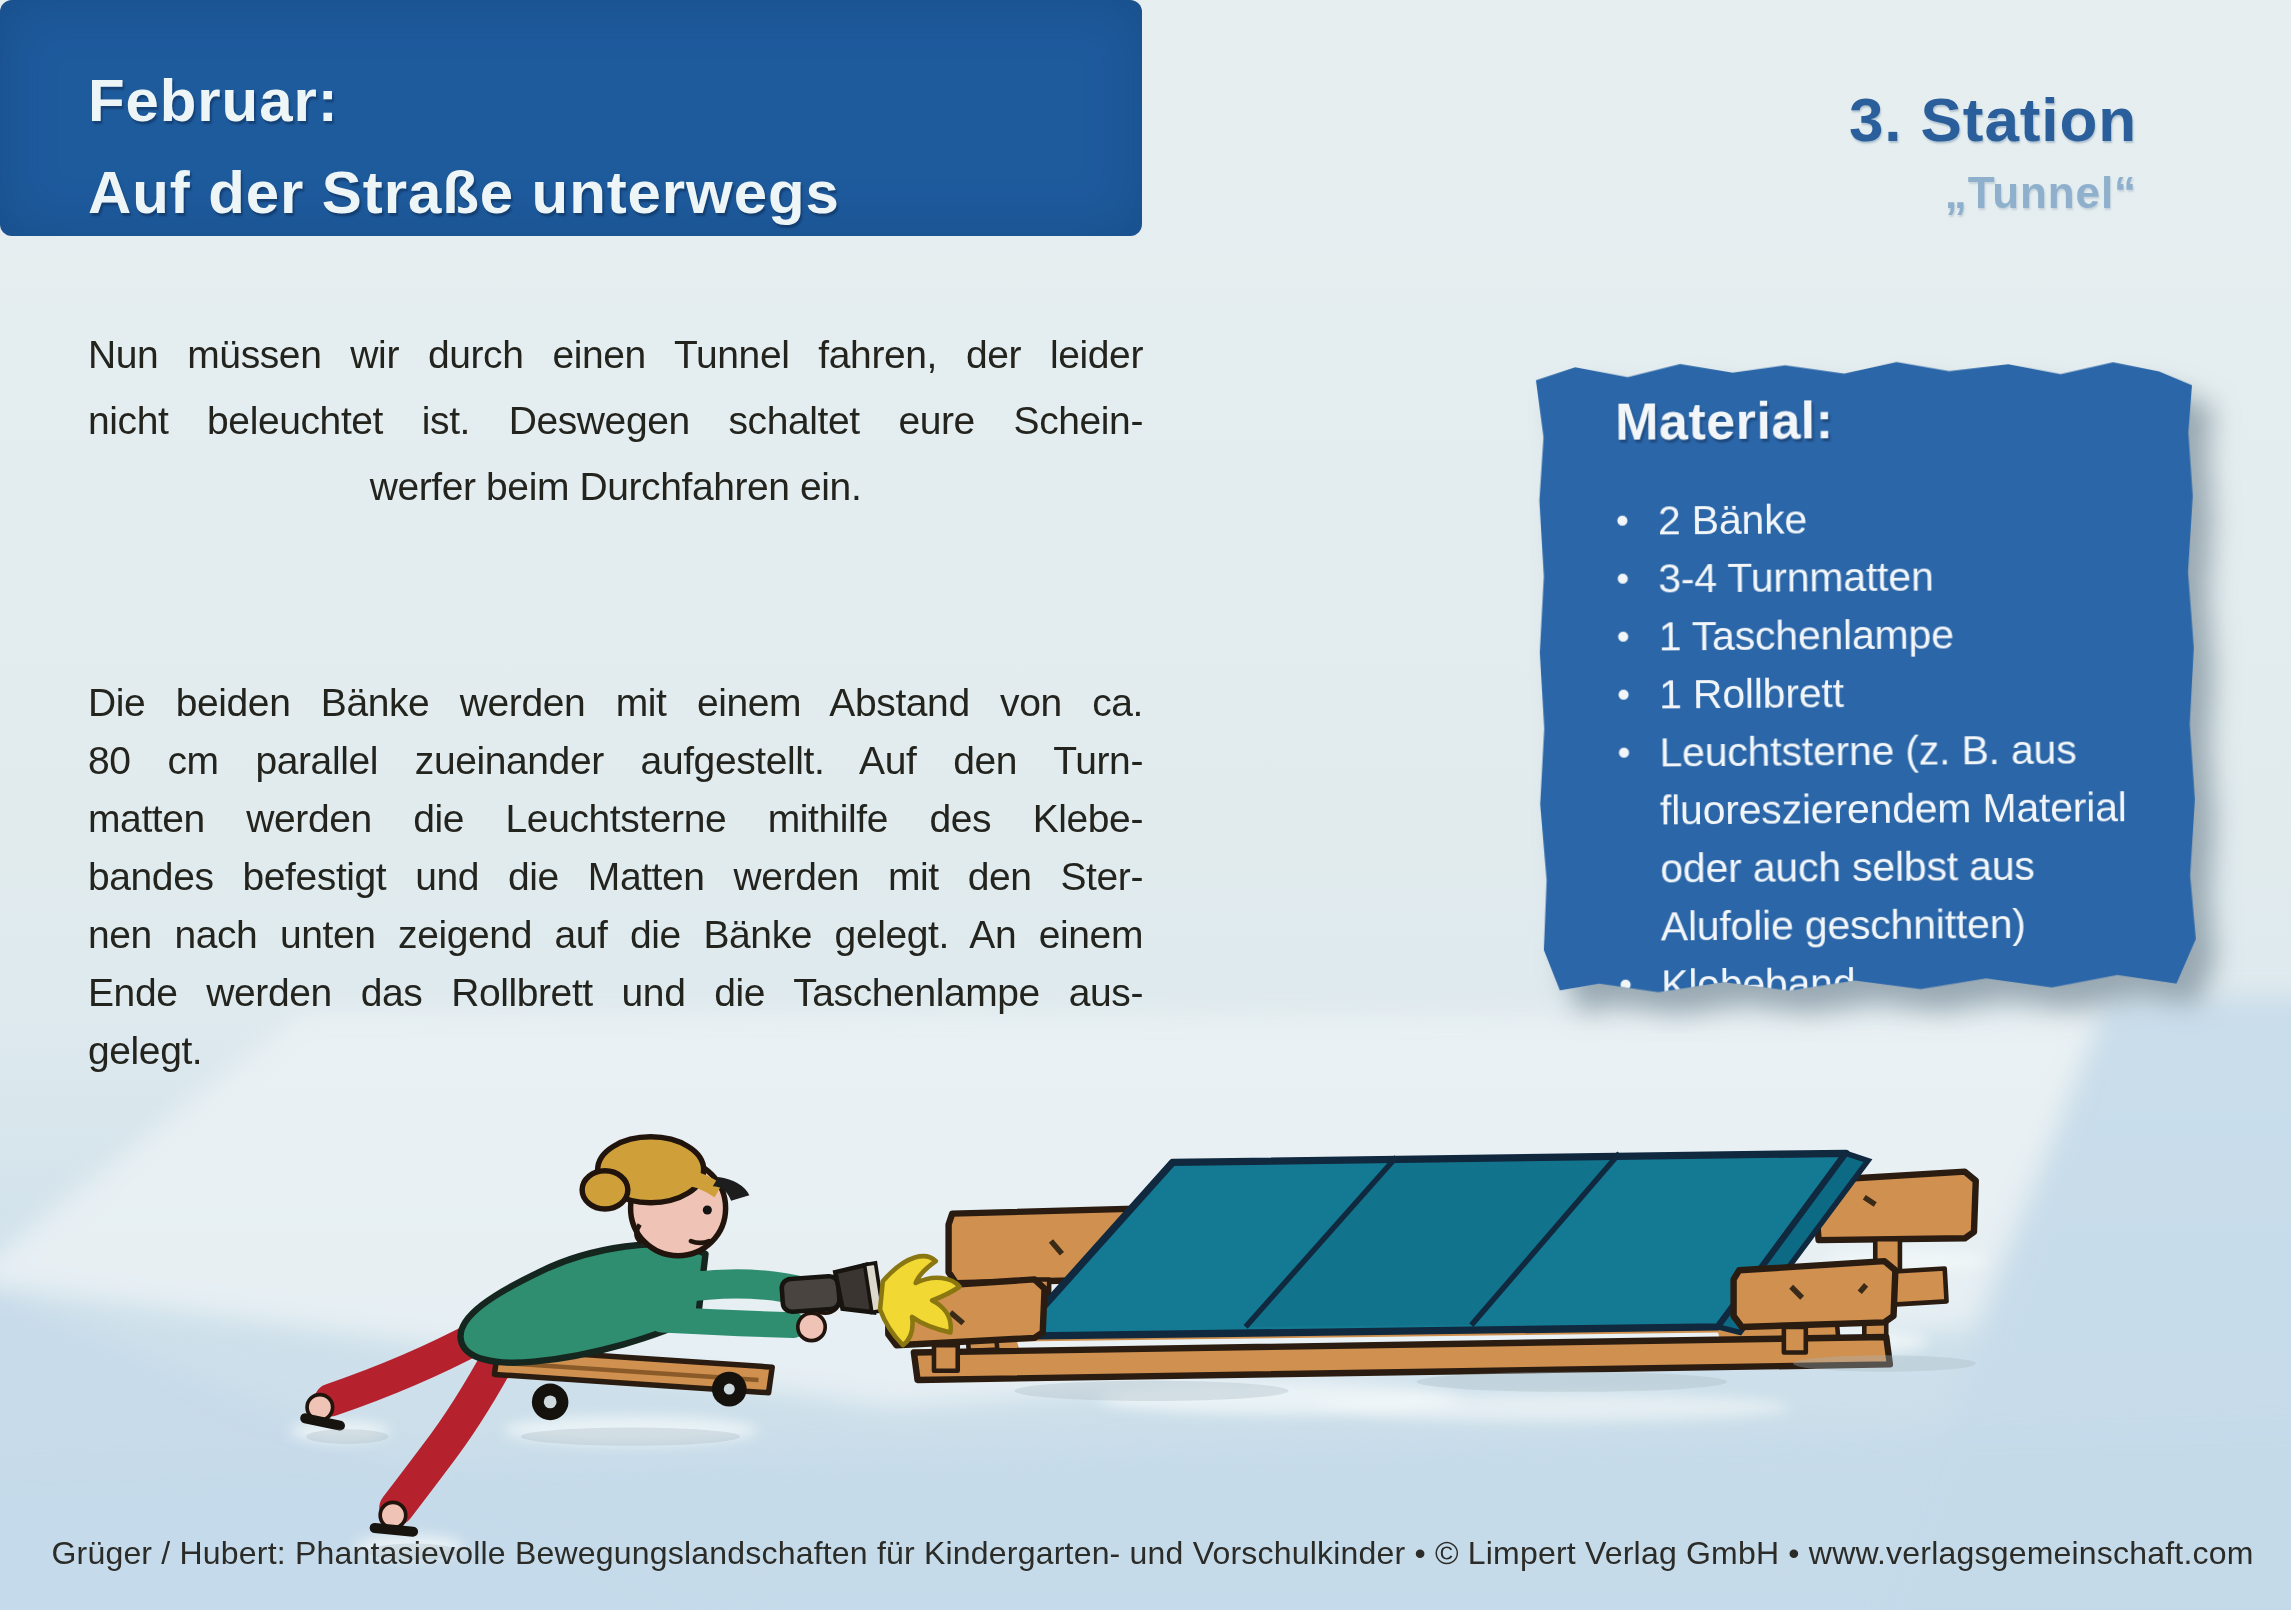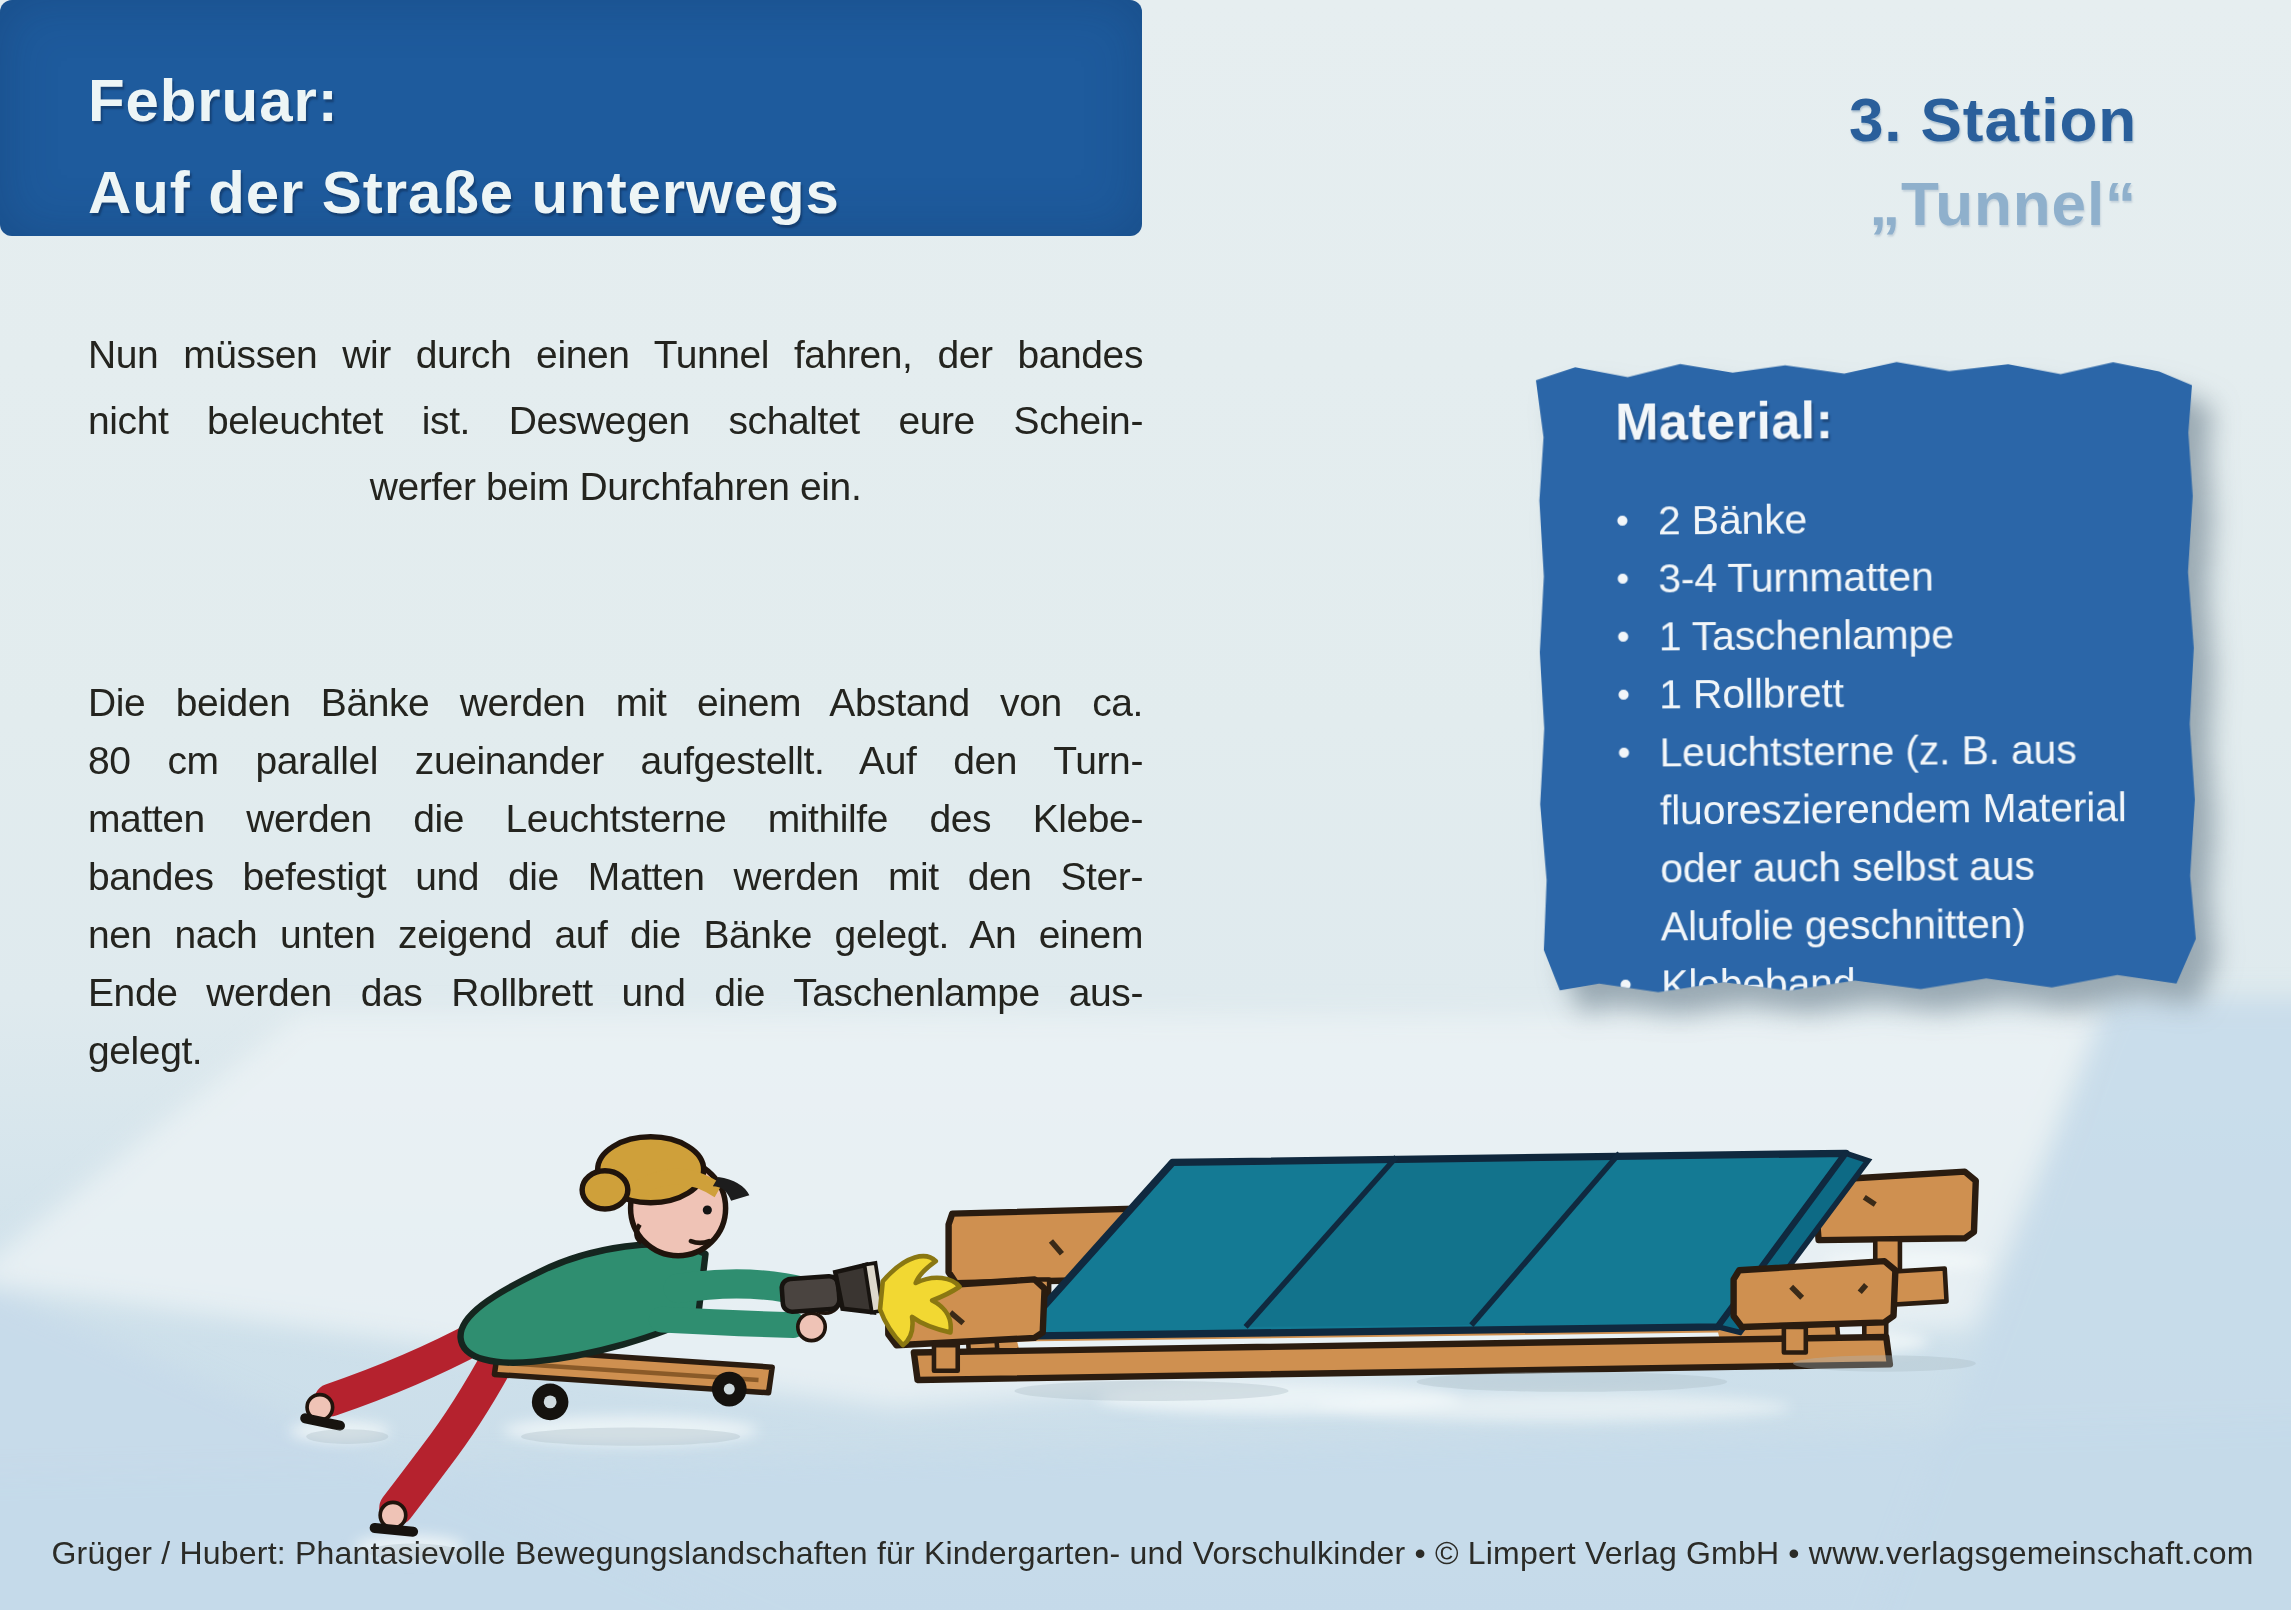--- a/index.html
+++ b/index.html
@@ -22,21 +22,21 @@
     position:absolute;left:88px;color:#edf5f6;font-weight:700;
     font-size:60px;letter-spacing:0.9px;white-space:nowrap;
     text-shadow:1.8px 2.7px 1.8px rgba(10,35,70,.45);
   }
   .band .t1{top:66px;}
   .band .t2{top:139px;margin-top:19px;}
 
   
   .station{position:absolute;top:84px;right:155px;text-align:right;}
   .station .num{font-size:62px;font-weight:700;color:#2a5f9b;letter-spacing:0.9px;white-space:nowrap;text-shadow:0.9px 1.8px 1.8px rgba(120,150,175,.5);}
-  .station .name{font-size:62px;font-weight:700;color:#8fb0cc;letter-spacing:0.9px;white-space:nowrap;margin-top:12.8px;text-shadow:0.9px 1.8px 1.8px rgba(150,170,190,.4);}
+  .station .name{font-size:44px;font-weight:700;color:#8fb0cc;letter-spacing:0.9px;white-space:nowrap;margin-top:12.8px;text-shadow:0.9px 1.8px 1.8px rgba(150,170,190,.4);}
 
   
   .copy{position:absolute;left:88px;width:1055px;color:#24241f;}
   .intro{top:322px;}
   .intro .ln{font-size:39px;line-height:66px;letter-spacing:-0.4px;text-align:center;}
   .h2{
     position:absolute;left:88px;top:583px;font-size:53px;font-weight:700;
     color:#2d74b0;letter-spacing:0.5px;white-space:nowrap;
     text-shadow:0.9px 1.8px 0.9px rgba(140,165,190,.45);
   }
@@ -187,21 +187,21 @@
       <div class="t1">Februar:</div>
       <div class="t2">Auf der Straße unterwegs</div>
     </div>
 
     <div class="station">
       <div class="num">3. Station</div>
       <div class="name">„Tunnel“</div>
     </div>
 
     <div class="copy intro">
-      <div class="ln jline">Nun müssen wir durch einen Tunnel fahren, der bandes</div>
+      <div class="ln jline">Nun müssen wir durch einen Tunnel fahren, der leider</div>
       <div class="ln jline">nicht beleuchtet ist. Deswegen schaltet eure Schein-</div>
       <div class="ln jlast">werfer beim Durchfahren ein.</div>
     </div>
 
 
     <div class="copy setup">
       <div class="ln jline">Die beiden Bänke werden mit einem Abstand von ca.</div>
       <div class="ln jline">80 cm parallel zueinander aufgestellt. Auf den Turn-</div>
       <div class="ln jline">matten werden die Leuchtsterne mithilfe des Klebe-</div>
       <div class="ln jline">bandes befestigt und die Matten werden mit den Ster-</div>

